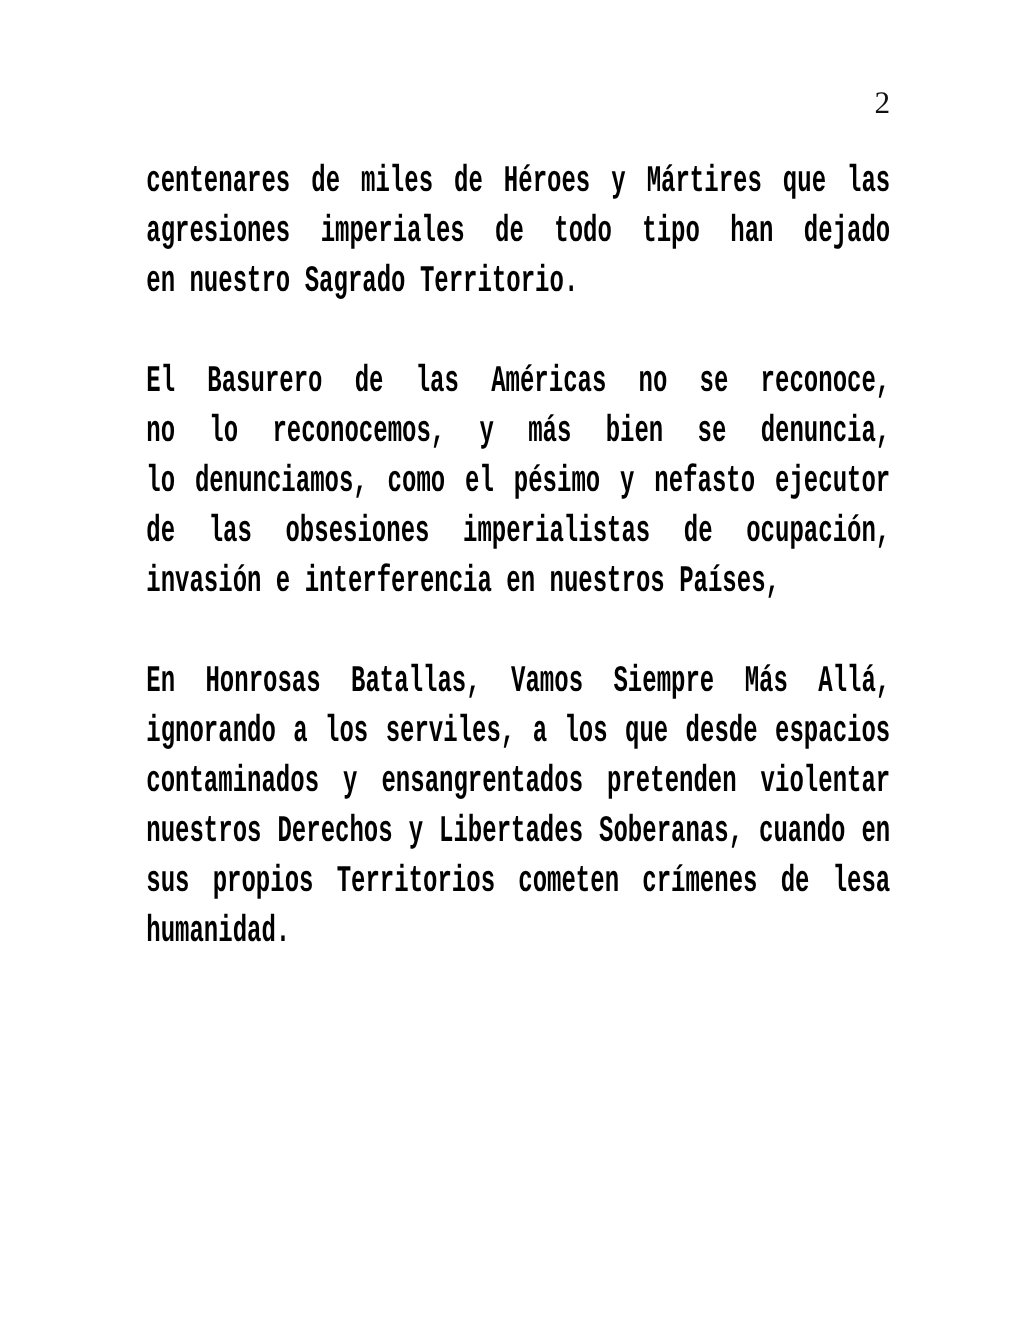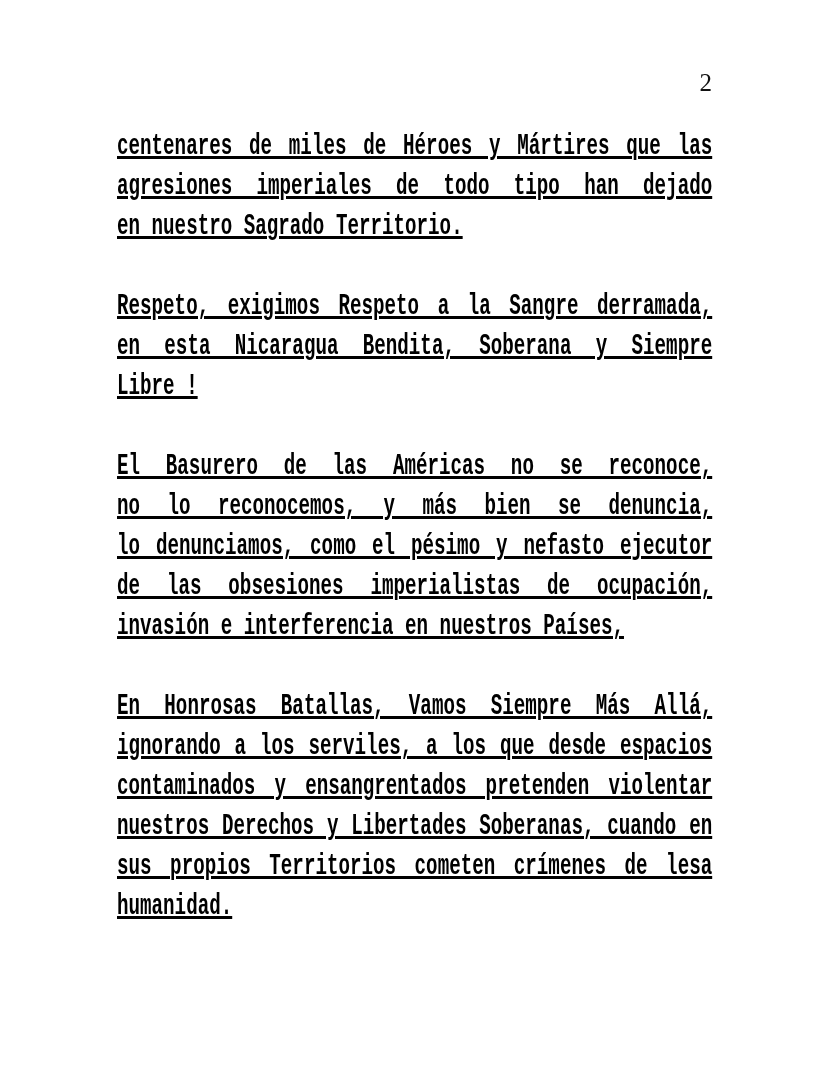--- a/index.html
+++ b/index.html
@@ -24,21 +24,20 @@
     font-family: "Liberation Serif", serif;
     font-size: 25px;
     line-height: 26px;
     color: #111111;
   }
   .body-text {
     position: absolute;
     top: 126px;
     left: 117px;
     width: 595px;
-    text-decoration: underline;
   }
   .paragraph {
     margin: 0 0 40px 0;
   }
   .line {
     width: 930px;
     height: 40px;
     transform: scaleX(0.64);
     transform-origin: 0 0;
     font-family: "Liberation Mono", monospace;
@@ -63,25 +62,20 @@
   <div class="page-number">2</div>
 
   <div class="body-text">
 
     <div class="paragraph">
       <div class="line">centenares de miles de Héroes y Mártires que las</div>
       <div class="line">agresiones imperiales de todo tipo han dejado</div>
       <div class="line last">en nuestro Sagrado Territorio.</div>
     </div>
 
-    <div class="paragraph">
-      <div class="line">Respeto, exigimos Respeto a la Sangre derramada,</div>
-      <div class="line">en esta Nicaragua Bendita, Soberana y Siempre</div>
-      <div class="line last">Libre !</div>
-    </div>
 
     <div class="paragraph">
       <div class="line">El Basurero de las Américas no se reconoce,</div>
       <div class="line">no lo reconocemos, y más bien se denuncia,</div>
       <div class="line">lo denunciamos, como el pésimo y nefasto ejecutor</div>
       <div class="line">de las obsesiones imperialistas de ocupación,</div>
       <div class="line last">invasión e interferencia en nuestros Países,</div>
     </div>
 
     <div class="paragraph">

